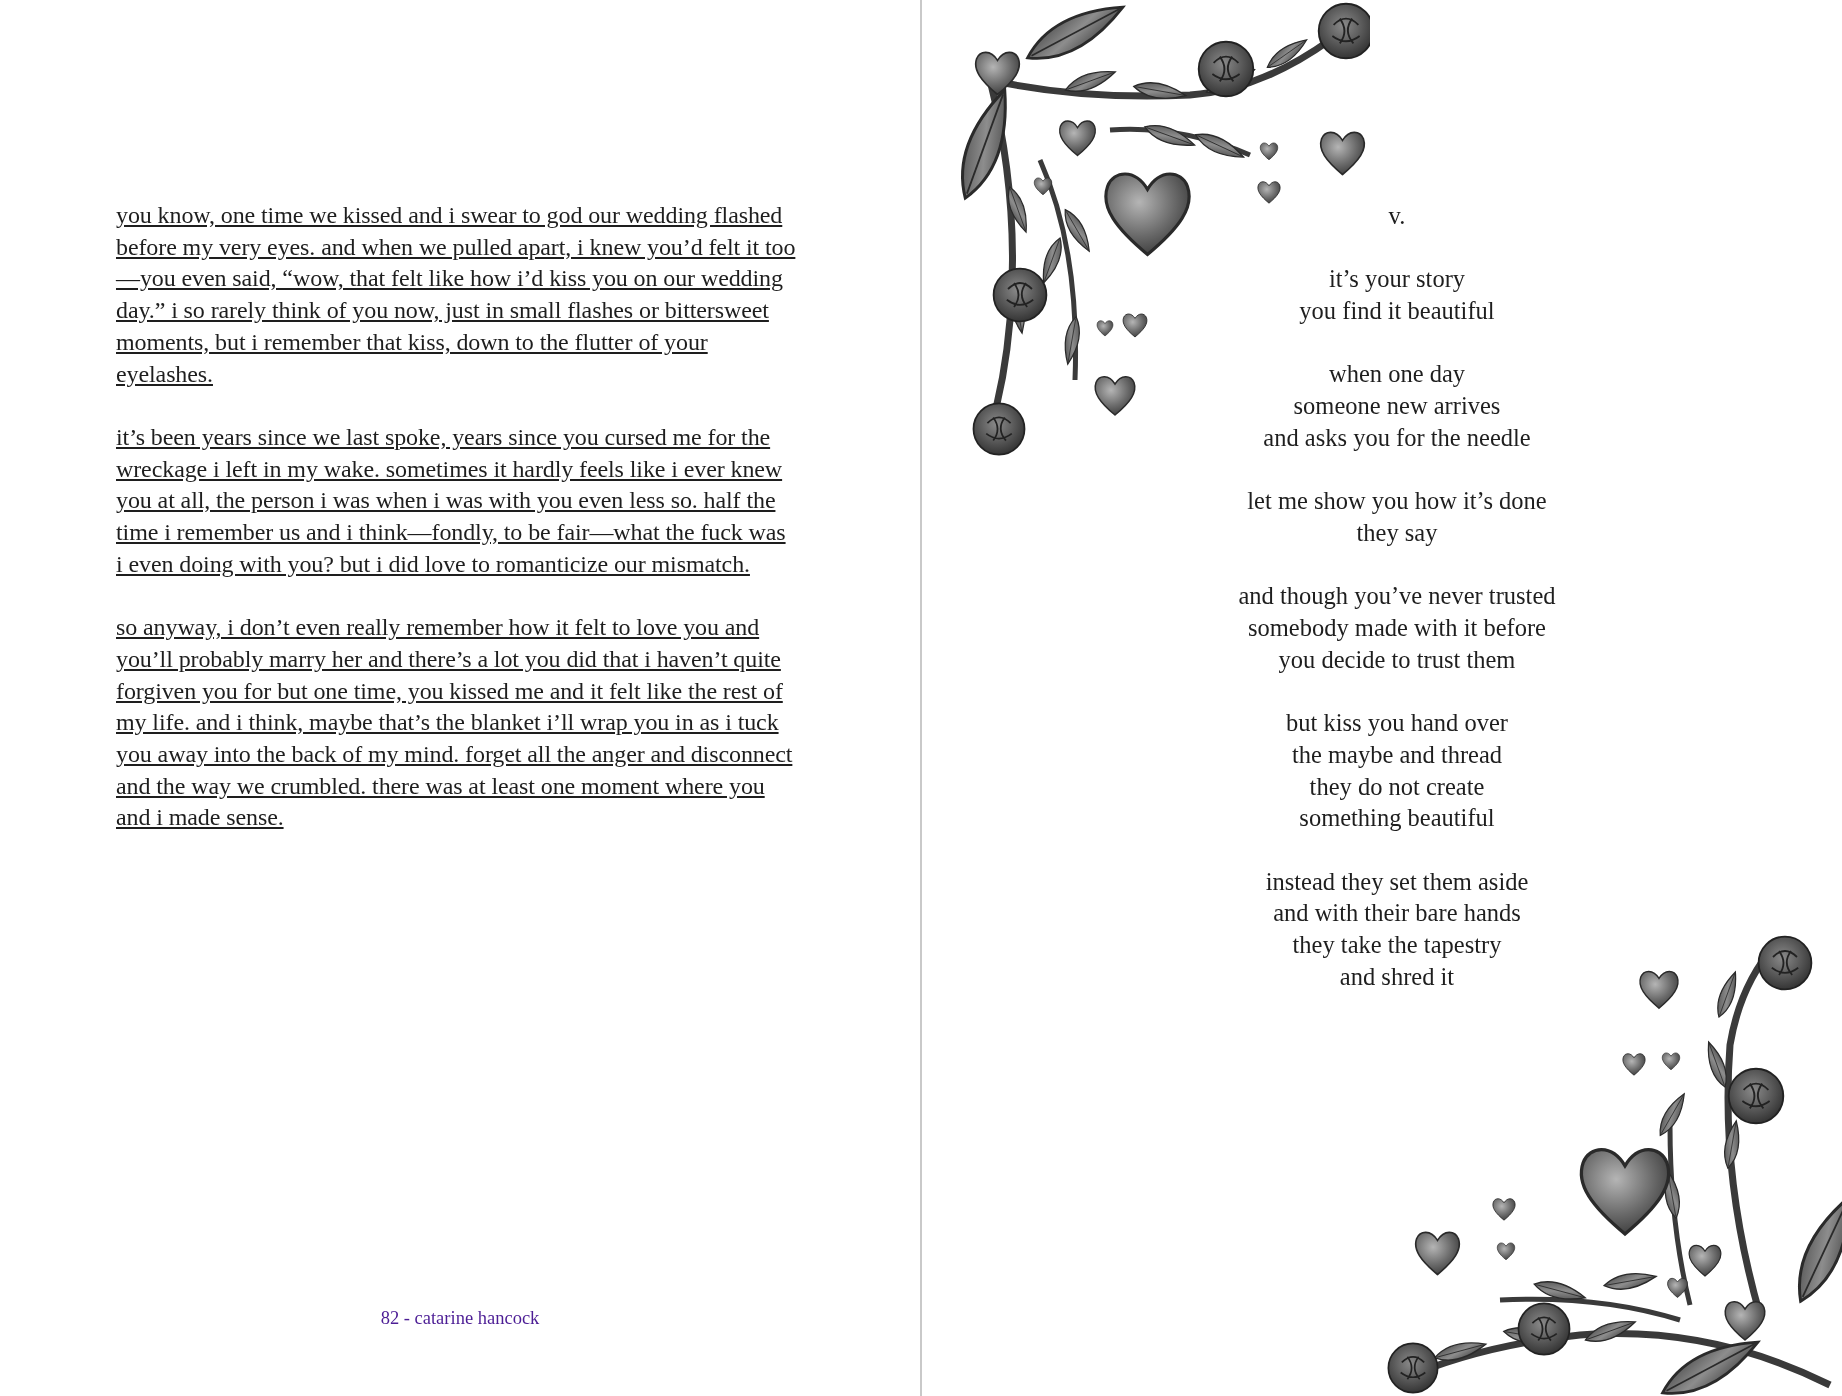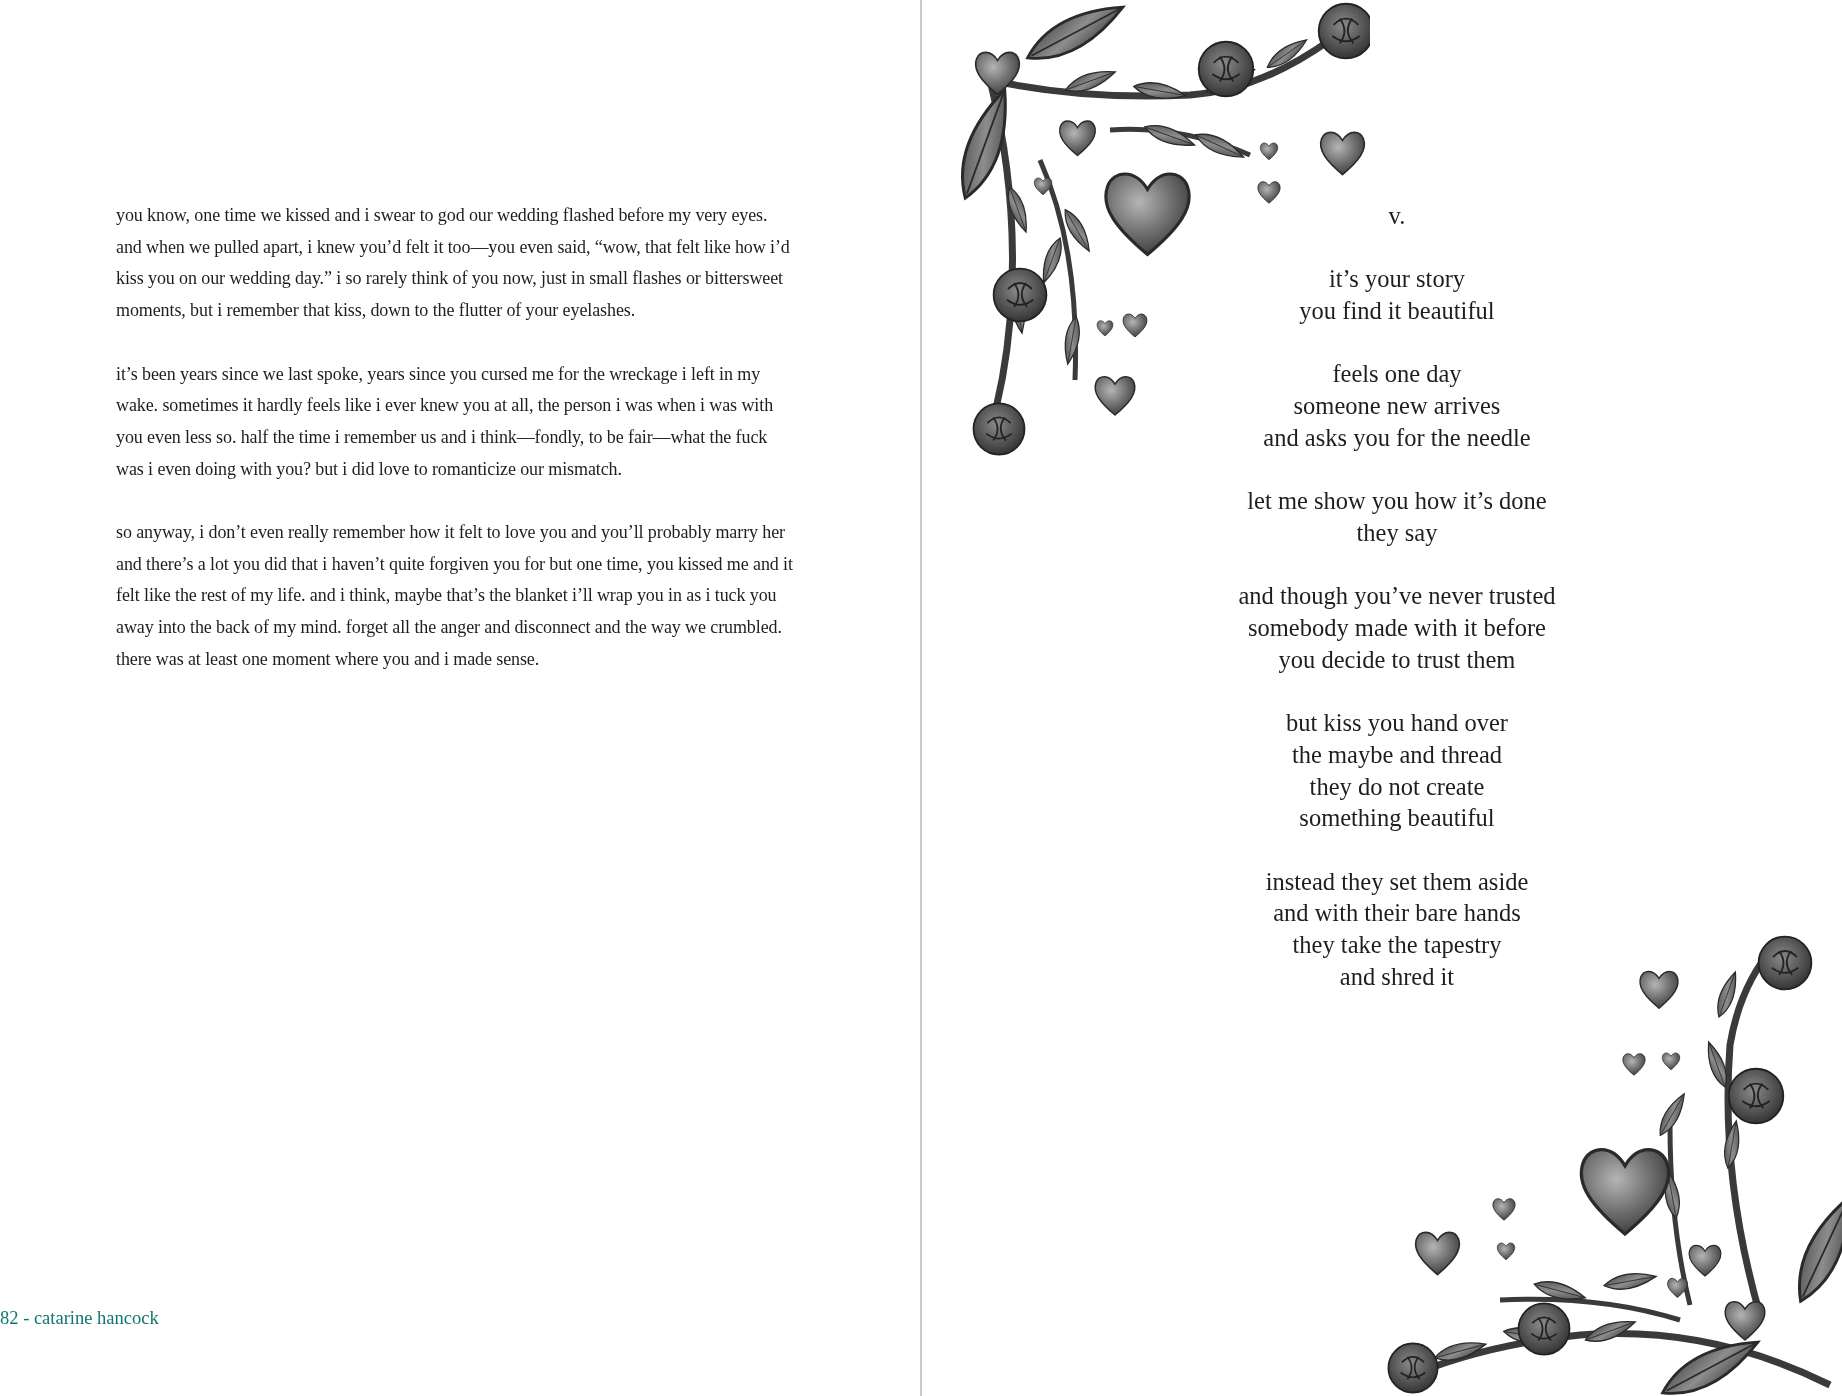--- a/index.html
+++ b/index.html
@@ -4,24 +4,24 @@
 <style>
   html, body { margin:0; padding:0; background:#ffffff; }
   body { width:1842px; height:1396px; position:relative; overflow:hidden;
          font-family:"DejaVu Serif","Liberation Serif",serif; color:#1e1e1e; }
   .page { position:absolute; top:0; height:1396px; background:#fff; }
   #left-page { left:0; width:920px; }
   #right-page { left:922px; width:920px; }
   .gutter { position:absolute; left:920px; top:0; width:2px; height:1396px; background:#c9c9c9; }
   .prose { position:absolute; left:116px; top:200px; width:680px;
            font-family:"Liberation Serif","DejaVu Serif",serif;
-           font-size:18px; line-height:31.7px; letter-spacing:-0.1px; }
+           font-size:24px; line-height:31.7px; letter-spacing:-0.1px;text-decoration:underline; }
   .prose p { margin:0 0 31.7px 0; }
-  .footer { position:absolute; left:0; width:920px; top:1308px; 
-            font-family:"Liberation Serif",serif; font-size:18.5px; color:#0f766e; }
+  .footer { position:absolute; left:0; width:920px; top:1308px; text-align:center;
+            font-family:"Liberation Serif",serif; font-size:18.5px; color:#4c1d95; }
   .poem { position:absolute; left:1097px; width:600px; top:200px; text-align:center;
           font-family:"Liberation Serif","DejaVu Serif",serif;
           font-size:24.5px; line-height:31.7px; }
   .poem .title { margin-bottom:31.7px; }
   .poem .stanza { margin-bottom:31.7px; }
   .poem .line { display:block; }
   .poem .italic { }
   .floral { position:absolute; }
   #floral-top { left:930px; top:0; width:440px; height:470px; }
   #floral-bottom { left:1380px; top:925px; width:462px; height:471px; }
@@ -141,21 +141,21 @@
   <use href="#heart" x="340" y="370" width="50" height="50"></use>
 </svg>
 
 <div class="poem">
   <div class="title">v.</div>
   <div class="stanza">
     <span class="line">it’s your story</span>
     <span class="line">you find it beautiful</span>
   </div>
   <div class="stanza">
-    <span class="line">feels one day</span>
+    <span class="line">when one day</span>
     <span class="line">someone new arrives</span>
     <span class="line">and asks you for the needle</span>
   </div>
   <div class="stanza">
     <span class="line italic">let me show you how it’s done</span>
     <span class="line">they say</span>
   </div>
   <div class="stanza">
     <span class="line">and though you’ve never trusted</span>
     <span class="line">somebody made with it before</span>

